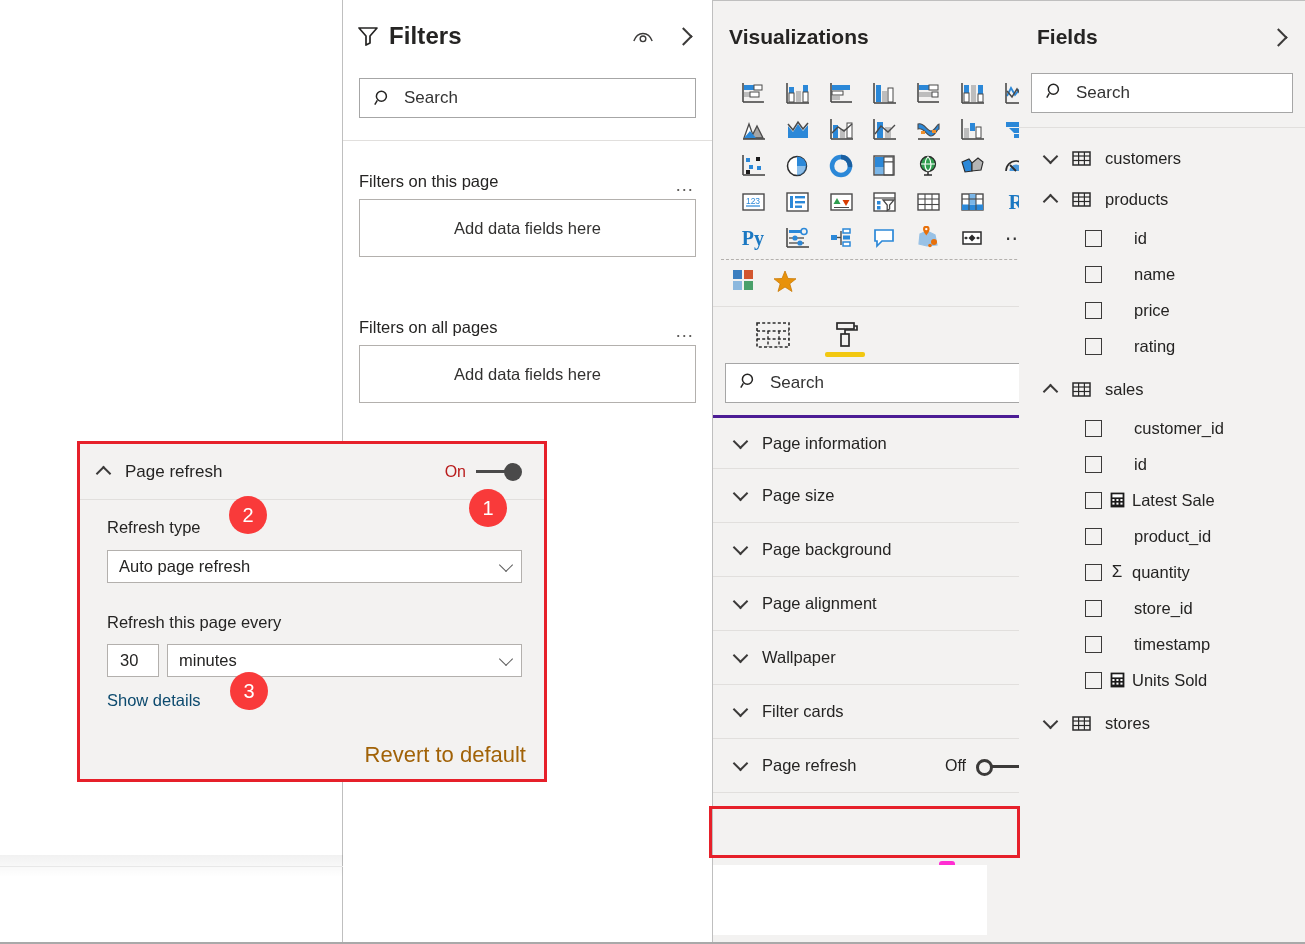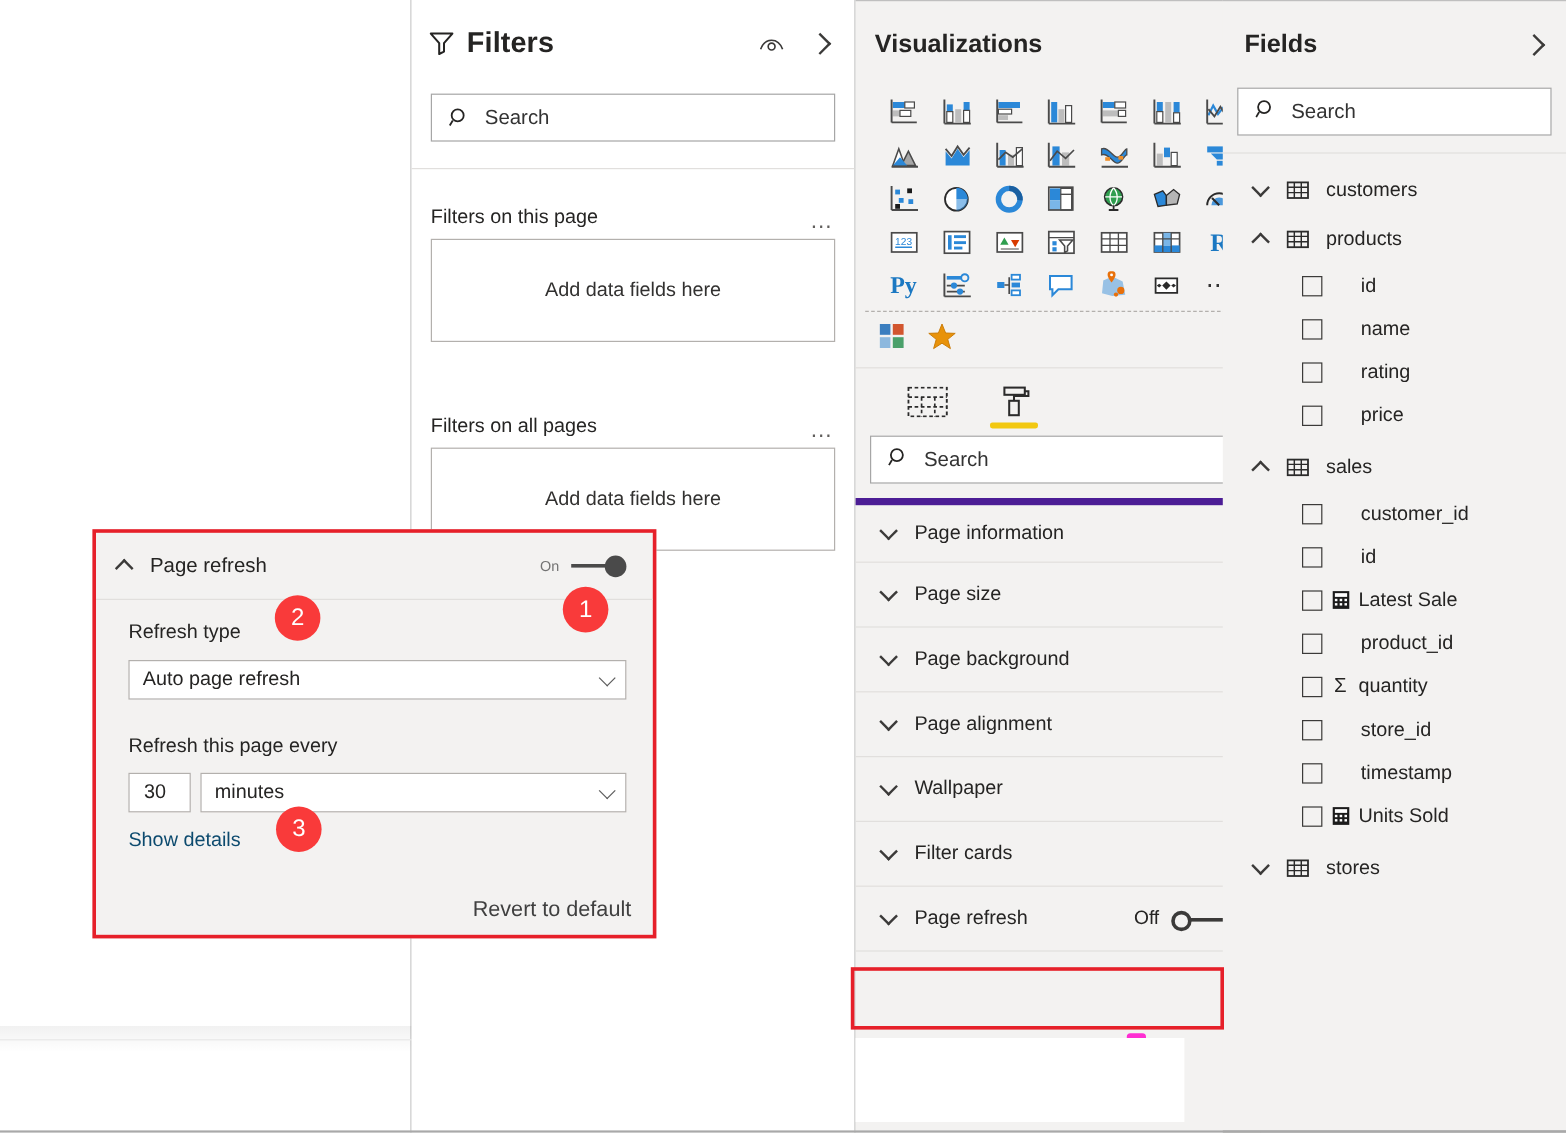--- a/index.html
+++ b/index.html
@@ -47,21 +47,21 @@
   }
   .searchbox .mag { width:18px; height:18px; flex:0 0 18px; }
   .searchbox .stxt { font-size:17px; color:#333; }
   #filters-sep { margin-top:22px; height:1px; background:#e1dfdd; }
 
   .filter-group { padding:0 16px; }
   .fg-head { display:flex; align-items:flex-end; height:50px; }
   .fg-title { font-size:16.5px; color:#252423; }
   .fg-dots { margin-left:auto; font-size:19px; letter-spacing:2.2px; color:#605e5c; line-height:12px; cursor:pointer; }
   .dropzone {
-    height:86px; border:1px solid #b3b0ad; display:flex; align-items:center; justify-content:center;
+    height:58px; border:1px solid #b3b0ad; display:flex; align-items:center; justify-content:center;
     font-size:16.5px; color:#323130; background:#fff; margin-top:8px;
   }
   .fg-gap { height:30px; }
 
   
   #viz-pane {
     position:absolute; left:713px; top:0; width:338px; height:944px;
     background:#f3f2f1; border-right:1px solid #bfbfbf; border-top:1px solid #bfbfbf;
   }
   #viz-header { height:72px; display:flex; align-items:center; padding:0 14px 0 16px; }
@@ -88,21 +88,21 @@
     margin:0 12px; height:40px; border:1px solid #a6a6a6; background:#fff;
     display:flex; align-items:center; padding-left:14px; gap:12px;
   }
   #fmt-search .stxt { font-size:17px; color:#333; }
 
   .fmt-row {
     height:54px; display:flex; align-items:center; padding-left:22px;
     border-bottom:1px solid #e1dfdd; font-size:16.5px; color:#252423; cursor:pointer;
     position:relative;
   }
-  .fmt-row:first-of-type { border-top:6px solid #4c1d95; }
+  .fmt-row:first-of-type { border-top:3px solid #4c1d95; }
   .chev-down { width:11px; height:11px; border-right:2px solid #3b3a39; border-bottom:2px solid #3b3a39; transform:rotate(45deg); margin-right:16px; margin-top:-4px; flex:0 0 11px; }
   .fmt-label { }
   .fmt-toggle-wrap { margin-left:auto; margin-right:28px; display:flex; align-items:center; gap:10px;justify-content:flex-end; }
   .tg-text { font-size:16px; color:#252423; }
   .tg-off { position:relative; width:46px; height:14px; display:flex; align-items:center; }
   .tg-off .track { position:absolute; left:13px; top:6px; width:33px; height:3px; background:#3b3a39; }
   .tg-off .knob { position:absolute; left:0; top:0; width:17px; height:17px; border-radius:50%; border:3px solid #3b3a39; background:#f3f2f1; }
   #viz-bottom-card {
     position:absolute; left:0px; top:864px; width:274px; height:70px; background:#fff;
   }
@@ -140,21 +140,21 @@
 
   
   #pagerefresh-callout {
     position:absolute; left:77px; top:441px; width:470px; height:341px;
     background:#f3f2f1; border:3px solid #e6202a; z-index:30;
   }
   #pr-head { height:56px; display:flex; align-items:center; padding-left:18px; border-bottom:1px solid #e1dfdd; }
   #pr-head .chev-up { width:11px; height:11px; border-right:2px solid #3b3a39; border-bottom:2px solid #3b3a39; transform:rotate(-135deg); margin-right:16px; margin-top:4px; flex:0 0 11px; }
   #pr-title { font-size:17px; color:#252423; }
   #pr-toggle-wrap { margin-left:auto; margin-right:22px; display:flex; align-items:center; gap:10px; }
-  #pr-toggle-text { font-size:12px; color:#737373; }
+  #pr-toggle-text { font-size:16px; color:#b91c1c; }
   .tg-on { position:relative; width:46px; height:18px; }
   .tg-on .track { position:absolute; left:0; top:7px; width:34px; height:3px; background:#4a4a4a; }
   .tg-on .knob { position:absolute; right:0; top:0; width:18px; height:18px; border-radius:50%; background:#4a4a4a; }
 
   #pr-body { padding:18px 22px 0 27px; position:relative; height:282px; }
   .pr-label { font-size:16.5px; color:#252423; }
   #pr-type-label { margin-bottom:13px; }
   .pr-select {
     height:33px; background:#fff; border:1px solid #b3b0ad;
     display:flex; align-items:center; padding:0 10px 0 11px; font-size:16.5px; color:#252423;
@@ -165,21 +165,21 @@
   #pr-interval-row { display:flex; gap:8px; }
   #pr-number {
     width:52px; height:33px; background:#fff; border:1px solid #b3b0ad;
     display:flex; align-items:center; padding-left:12px; font-size:16.5px; color:#252423;
   }
   #pr-unit { flex:1;align-items:center; }
   #pr-show-details {
     margin-top:14px; font-size:16.5px; color:#0c4a6e; cursor:pointer; display:inline-block;
   }
   #pr-revert {
-    position:absolute; right:18px; bottom:14px; font-size:18px; color:#404040; cursor:pointer;
+    position:absolute; right:18px; bottom:14px; font-size:22px; color:#a16207; cursor:pointer;
   }
 
   
   .badge {
     position:absolute; width:38px; height:38px; border-radius:50%;
     background:#f93a3a; color:#fff; font-size:20px; font-weight:500;
     display:flex; align-items:center; justify-content:center; z-index:40;
   }
   #badge-1 { left:469px; top:489px; }
   #badge-2 { left:229px; top:496px; }
@@ -686,25 +686,25 @@
       <div class="fld-row no-badge">
         <span class="fld-cb"></span>
         <span class="fld-name">id</span>
       </div>
       <div class="fld-row no-badge">
         <span class="fld-cb"></span>
         <span class="fld-name">name</span>
       </div>
       <div class="fld-row no-badge">
         <span class="fld-cb"></span>
+        <span class="fld-name">price</span>
+      </div>
+      <div class="fld-row no-badge">
+        <span class="fld-cb"></span>
         <span class="fld-name">rating</span>
-      </div>
-      <div class="fld-row no-badge">
-        <span class="fld-cb"></span>
-        <span class="fld-name">price</span>
       </div>
 
       <div class="tbl-row" style="margin-top:5px;">
         <span class="tbl-chev up"></span>
         <span class="tbl-icon">
           <svg width="19" height="19" viewBox="0 0 19 19">
               <rect x="1" y="3" width="17" height="13" fill="none" stroke="#2b2b2b" stroke-width="1.5"></rect>
               <line x1="1" y1="7" x2="18" y2="7" stroke="#2b2b2b" stroke-width="1.2"></line>
               <line x1="1" y1="11.5" x2="18" y2="11.5" stroke="#2b2b2b" stroke-width="1.2"></line>
               <line x1="6.6" y1="3" x2="6.6" y2="16" stroke="#2b2b2b" stroke-width="1.2"></line>

